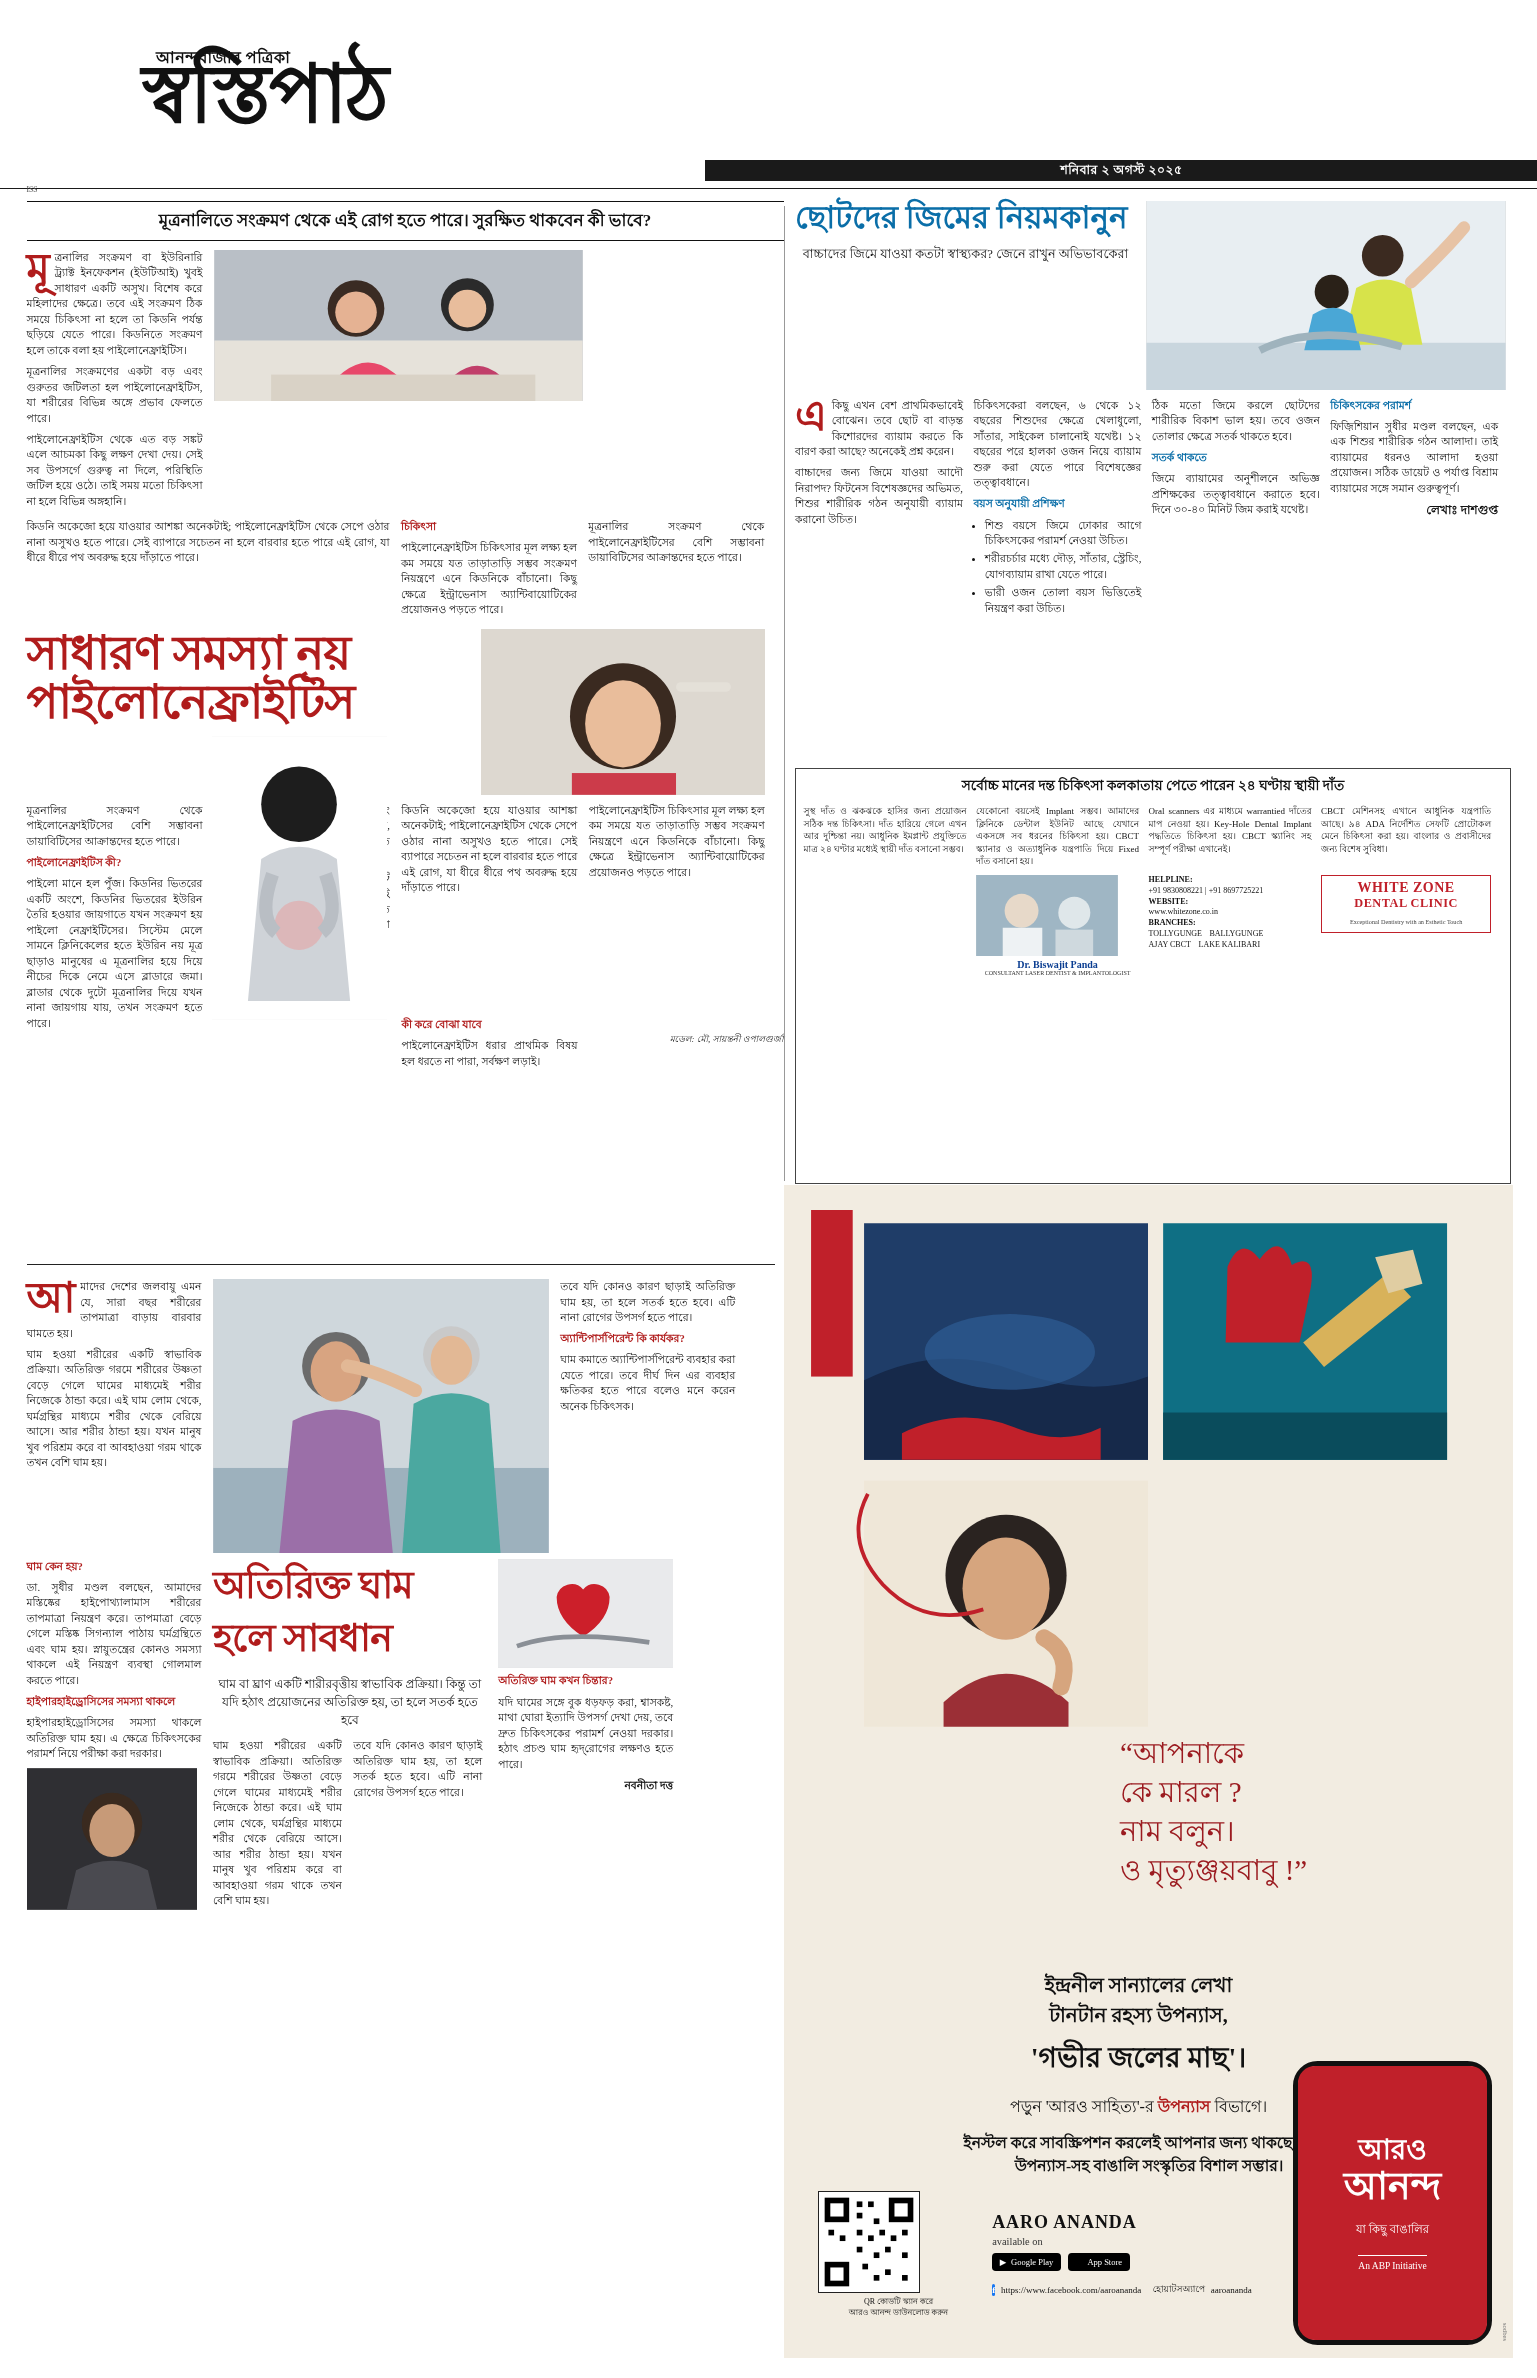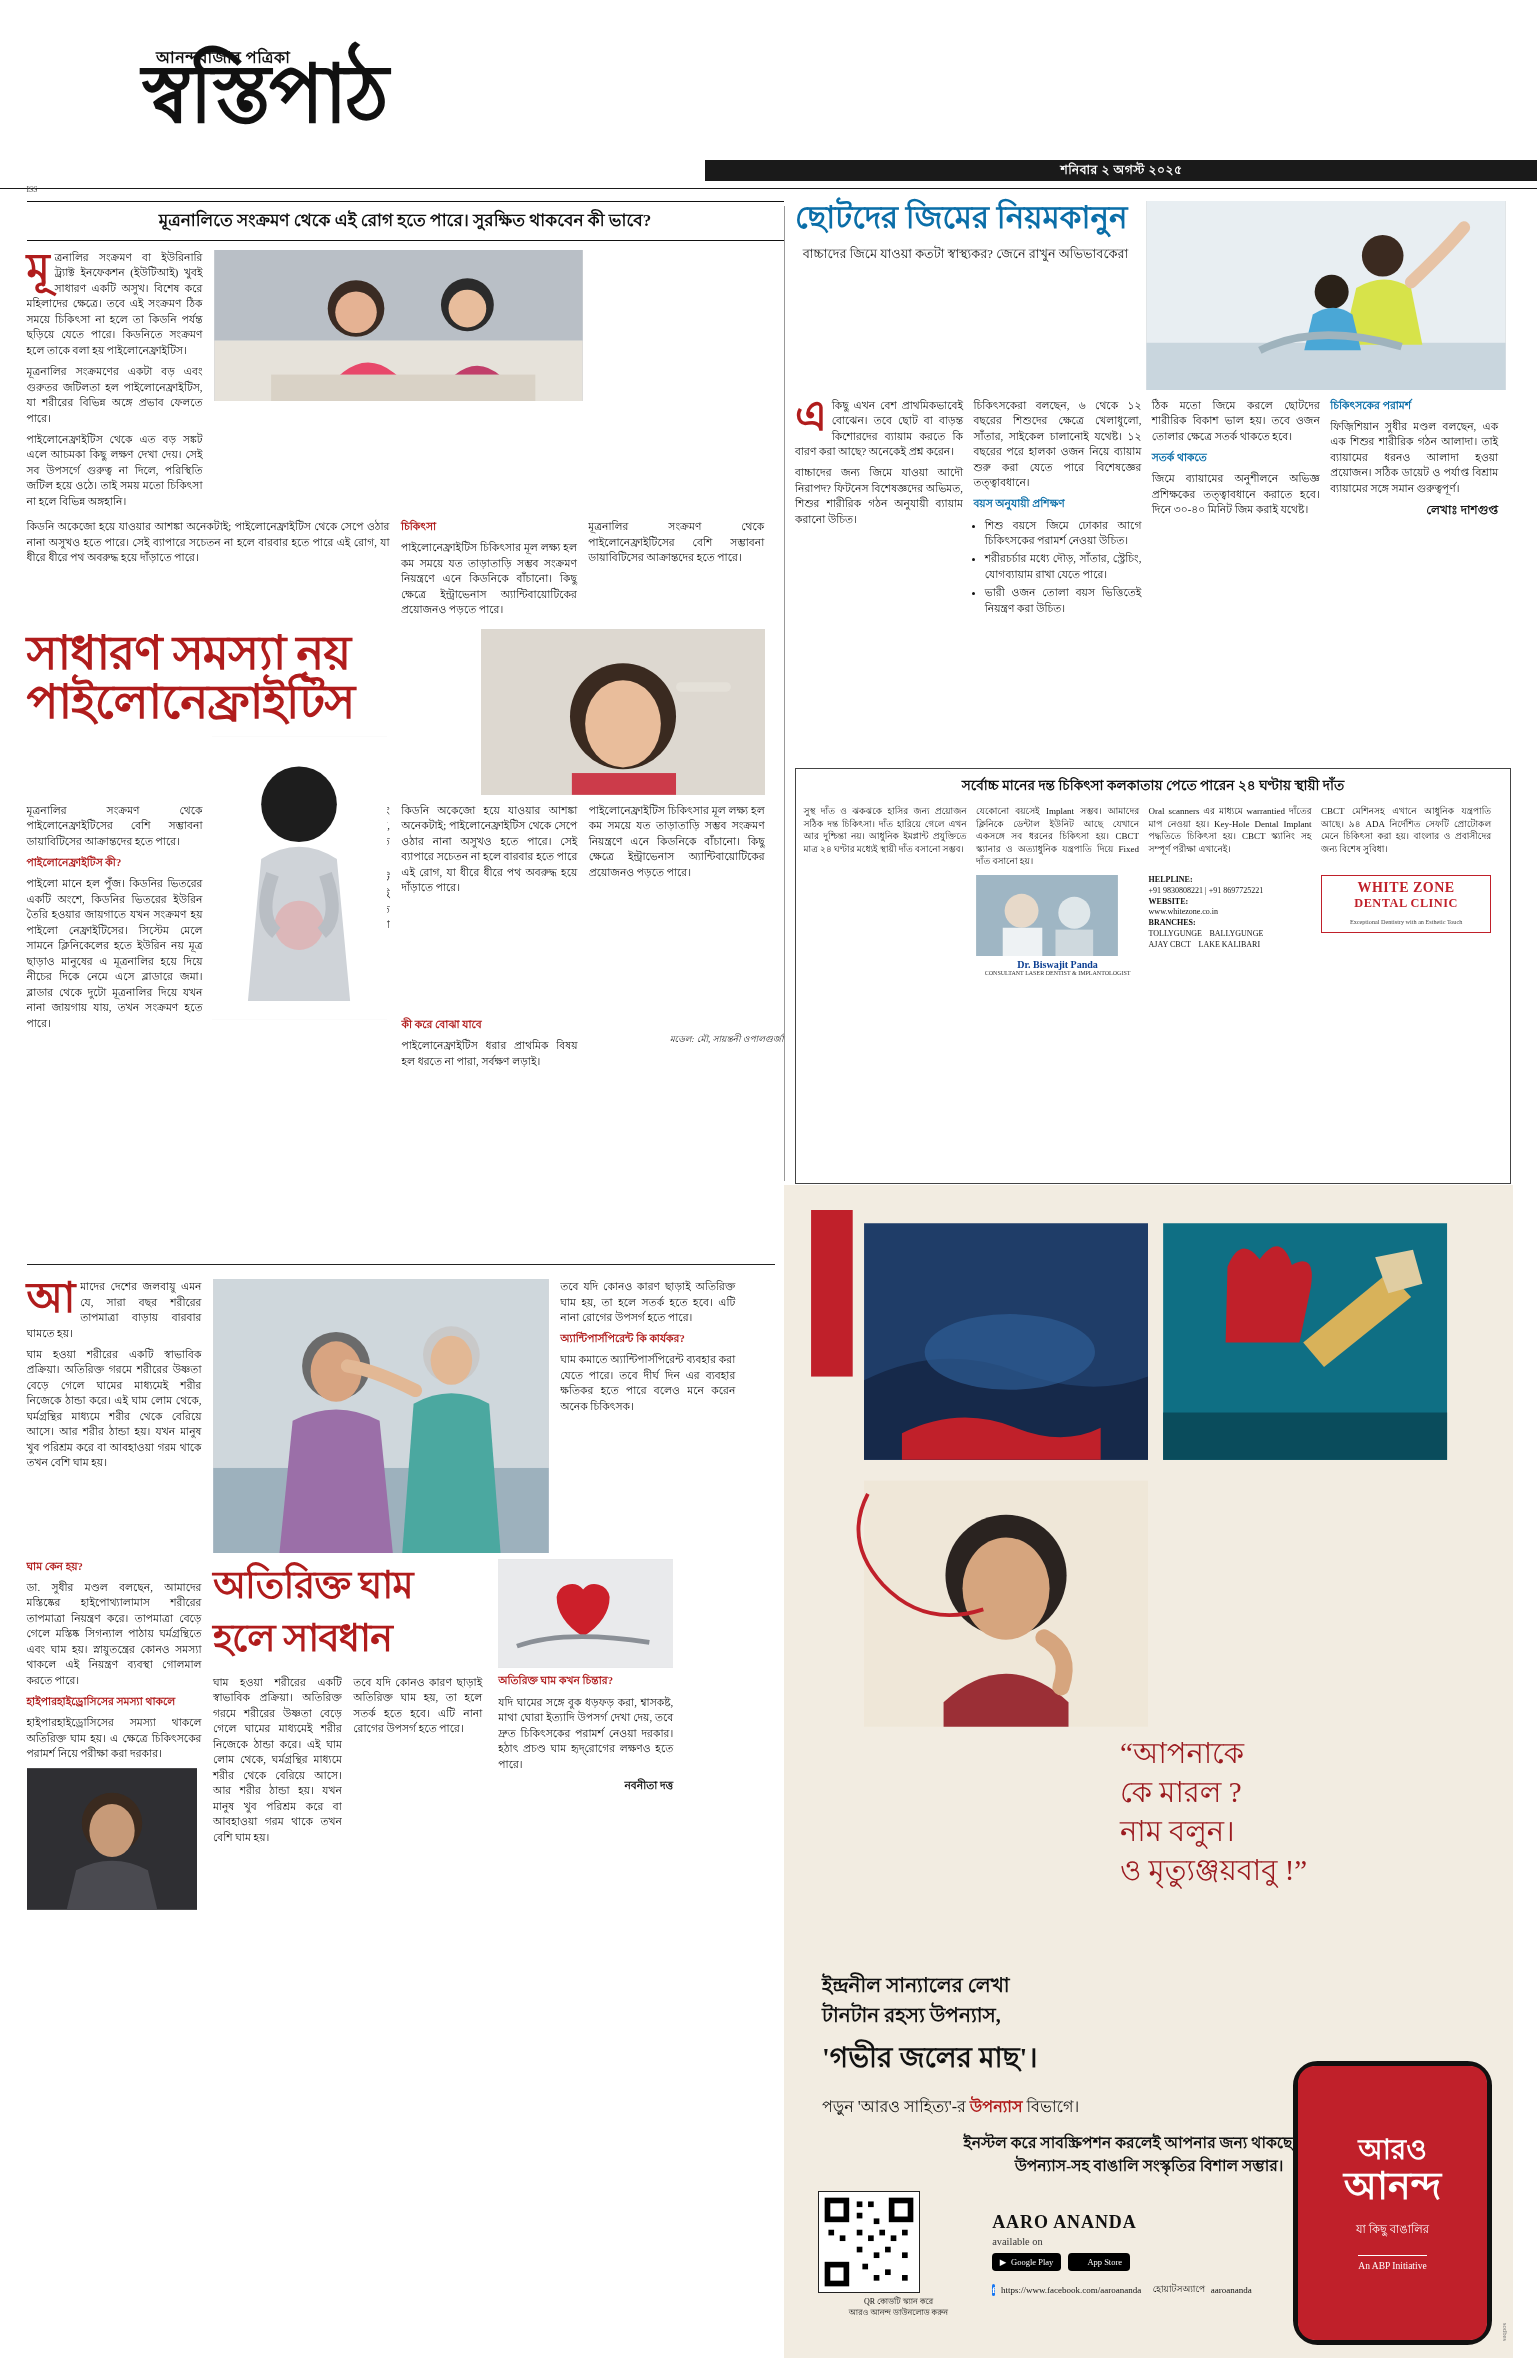--- a/index.html
+++ b/index.html
@@ -86,21 +86,21 @@
   .s3 { position:absolute; left:26.5px; top:1279px; width:748px; }
   .photo3 { width:336px; height:274px; }
 
   
   .ad2 { position:absolute; left:784px; top:1185px; width:729px; height:1173px; background:#f2ece1; }
   .ad2-art { position:absolute; left:26.5px; top:24.6px; width:674px; height:530px; }
   .quote {
     position:absolute; left:336px; top:549px; width:360px;
     color:#9b1b20; font-size:29px; font-weight:normal; line-height:1.35;
   }
-  .ad2-txt { position:absolute; left:38px; top:785px; width:653px; text-align:left; }
+  .ad2-txt { position:absolute; left:28px; top:785px; width:653px; text-align:center; }
   .ad2-txt .l1 { font-size:20px; font-weight:bold; color:#111; line-height:1.5; }
   .ad2-txt .l2 { font-size:28px; font-weight:bold; color:#111; margin-top:5.7px; }
   .ad2-txt .l3 { font-size:16px; color:#111; margin-top:11.4px; }
   .ad2-txt .l3 b { color:#b01c1c; }
   .ad2-foot { position:absolute; left:34px; top:946px; width:662px; }
   .ad2-foot .inst { font-size:15.6px; text-align:center; line-height:1.5; font-weight:bold; }
   .qr { width:102px; height:102px; background:#fff; border:0.9px solid #222; }
   .store-btn { background:#000; color:#fff; font-size:8.5px; border-radius:3.8px; padding:3.8px 7.6px; display:flex; align-items:center; gap:4.7px; }
   .phone-ad {
     position:absolute; right:21px; bottom:13.2px; width:199px; height:284px;
@@ -366,20 +366,21 @@
             <circle cx="90" cy="58" r="32" fill="#3a2a1f"></circle>
             <ellipse cx="90" cy="66" rx="24" ry="28" fill="#c79a78"></ellipse>
             <path d="M52 108 q38 -20 76 0 l10 42 h-96 z" fill="#4a4a50"></path>
           </svg>
         </div>
       </div>
 
       <div style="width:274px;">
         <div class="headline-red small">অতিরিক্ত ঘাম</div>
         <div class="headline-red small">হলে সাবধান</div>
+        <div style="font-size:12px; line-height:1.5; text-align:center; margin-top:9.5px;">ঘাম বা ঘ্রাণ একটি শারীরবৃত্তীয় স্বাভাবিক প্রক্রিয়া। কিন্তু তা যদি হঠাৎ প্রয়োজনের অতিরিক্ত হয়, তা হলে সতর্ক হতে হবে</div>
         <div class="col-text" style="margin-top:9.5px; display:flex; gap:11.4px;">
           <div style="width:129px;">
             <p>ঘাম হওয়া শরীরের একটি স্বাভাবিক প্রক্রিয়া। অতিরিক্ত গরমে শরীরের উষ্ণতা বেড়ে গেলে ঘামের মাধ্যমেই শরীর নিজেকে ঠান্ডা করে। এই ঘাম লোম থেকে, ঘর্মগ্রন্থির মাধ্যমে শরীর থেকে বেরিয়ে আসে। আর শরীর ঠান্ডা হয়। যখন মানুষ খুব পরিশ্রম করে বা আবহাওয়া গরম থাকে তখন বেশি ঘাম হয়।</p>
           </div>
           <div style="width:129px;">
             <p>তবে যদি কোনও কারণ ছাড়াই অতিরিক্ত ঘাম হয়, তা হলে সতর্ক হতে হবে। এটি নানা রোগের উপসর্গ হতে পারে।</p>
           </div>
         </div>
       </div>
 

